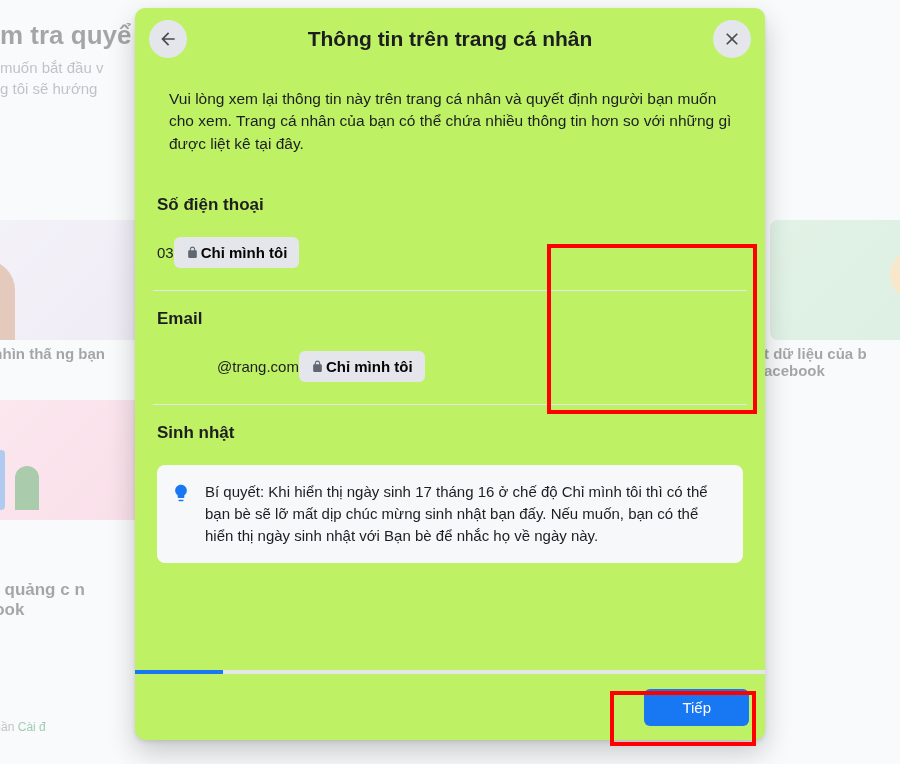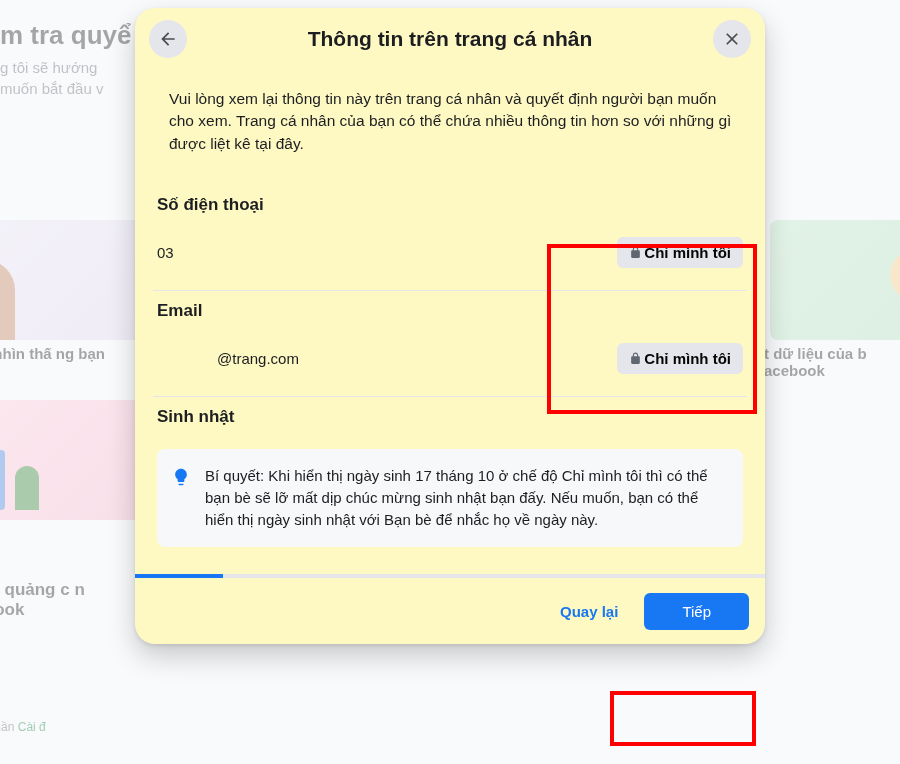--- a/index.html
+++ b/index.html
@@ -55,23 +55,23 @@
       background: rgba(255,255,255,0.6);
       display: flex;
       justify-content: center;
       align-items: flex-start;
       padding-top: 8px;
     }
 
     .modal {
       position: relative;
       width: 630px;
-      height: 636px;
-      background: #fef9c3;
-      border-radius: 20px;
+      height: 732px;
+      background: #bef264;
+      border-radius: 10px;
       box-shadow: 0 12px 28px rgba(0,0,0,0.2), 0 2px 4px rgba(0,0,0,0.1);
       display: flex;
       flex-direction: column;
     }
 
     .modal-header {
       height: 62px;
       display: flex;
       align-items: center;
       justify-content: center;
@@ -111,33 +111,32 @@
     .intro-text {
       font-size: 15.5px;
       color: #1c1e21;
       line-height: 1.45;
       margin: 18px 4px 30px 16px;
     }
 
     .section {
       border-bottom: 1px solid #e4e6eb;
       padding: 10px 4px 16px 4px;
-      margin-bottom: 0;
+      margin-bottom: 8px;
     }
     .section:last-child { border-bottom: none; }
     .section-title {
       font-size: 17px;
       font-weight: 700;
       color: #1c1e21;
       margin-bottom: 22px;
     }
     .row {
       display: flex;
       align-items: center;
-      justify-content: space-between;
       margin-bottom: 6px;
     }
     .row-value {
       font-size: 15px;
       color: #1c1e21;
     }
     .email-row .row-value {
       padding-left: 60px;
     }
 
@@ -237,22 +236,22 @@
     .illus-hand { width:80px; height:50px; top:30px; right:0; background:#f1c27d; border-radius:40px 0 0 40px; }
     .illus-box { width:50px; height:60px; bottom:10px; left:10px; background:#3b7dd8; border-radius:4px; }
     .illus-plant { width:24px; height:44px; bottom:10px; left:70px; background:#2e7d32; border-radius:12px 12px 0 0; }
 
   </style>
 </head>
 <body>
 
 <div class="bg-content">
   <h1 class="bg-heading">m tra quyể</h1>
+  <div class="bg-sub">muốn bắt đầu v</div>
   <div class="bg-sub">g tôi sẽ hướng</div>
-  <div class="bg-sub">muốn bắt đầu v</div>
 
   <div class="bg-card bg-card1">
     <div class="illus illus-person"></div>
   </div>
   <div class="bg-card1-text">có thể nhìn thấ   ng bạn chia sẻ</div>
 
   <div class="bg-card bg-card2">
     <div class="illus illus-hand"></div>
   </div>
   <div class="bg-card2-text">t dữ liệu của b   acebook</div>
@@ -315,30 +314,29 @@
       </div>
 
       <div class="section">
         <div class="section-title">Sinh nhật</div>
         <div class="tip-box">
           <span class="tip-icon">
             <svg viewBox="0 0 24 24" width="20" height="20">
                 <path fill="#1877f2" d="M9 21c0 .55.45 1 1 1h4c.55 0 1-.45 1-1v-1H9v1zm3-19C8.14 2 5 5.14 5 9c0 2.38 1.19 4.47 3 5.74V17c0 .55.45 1 1 1h6c.55 0 1-.45 1-1v-2.26c1.81-1.27 3-3.36 3-5.74 0-3.86-3.14-7-7-7z"></path>
               </svg>
           </span>
-          <div class="tip-text">Bí quyết: Khi hiển thị ngày sinh 17 tháng 10 ở chế độ Chỉ mình tôi thì có thể bạn bè sẽ lỡ mất dịp chúc mừng sinh nhật bạn đấy. Nếu muốn, bạn có thể hiển thị ngày sinh nhật với Bạn bè để nhắc họ về ngày này.</div>
+          <div class="tip-text">Bí quyết: Khi hiển thị ngày sinh 17 tháng 16 ở chế độ Chỉ mình tôi thì có thể bạn bè sẽ lỡ mất dịp chúc mừng sinh nhật bạn đấy. Nếu muốn, bạn có thể hiển thị ngày sinh nhật với Bạn bè để nhắc họ về ngày này.</div>
         </div>
       </div>
     </div>
 
     <div class="progress-bar">
       <div class="progress-fill" style="width: 14%;"></div>
     </div>
 
     <div class="modal-footer">
-      <button class="btn-secondary">Quay lại</button>
       <button class="btn-primary">Tiếp</button>
     </div>
 
     <div class="highlight hl-privacy"></div>
     <div class="highlight hl-next"></div>
   </div>
 </div>
 
 </body></html>

